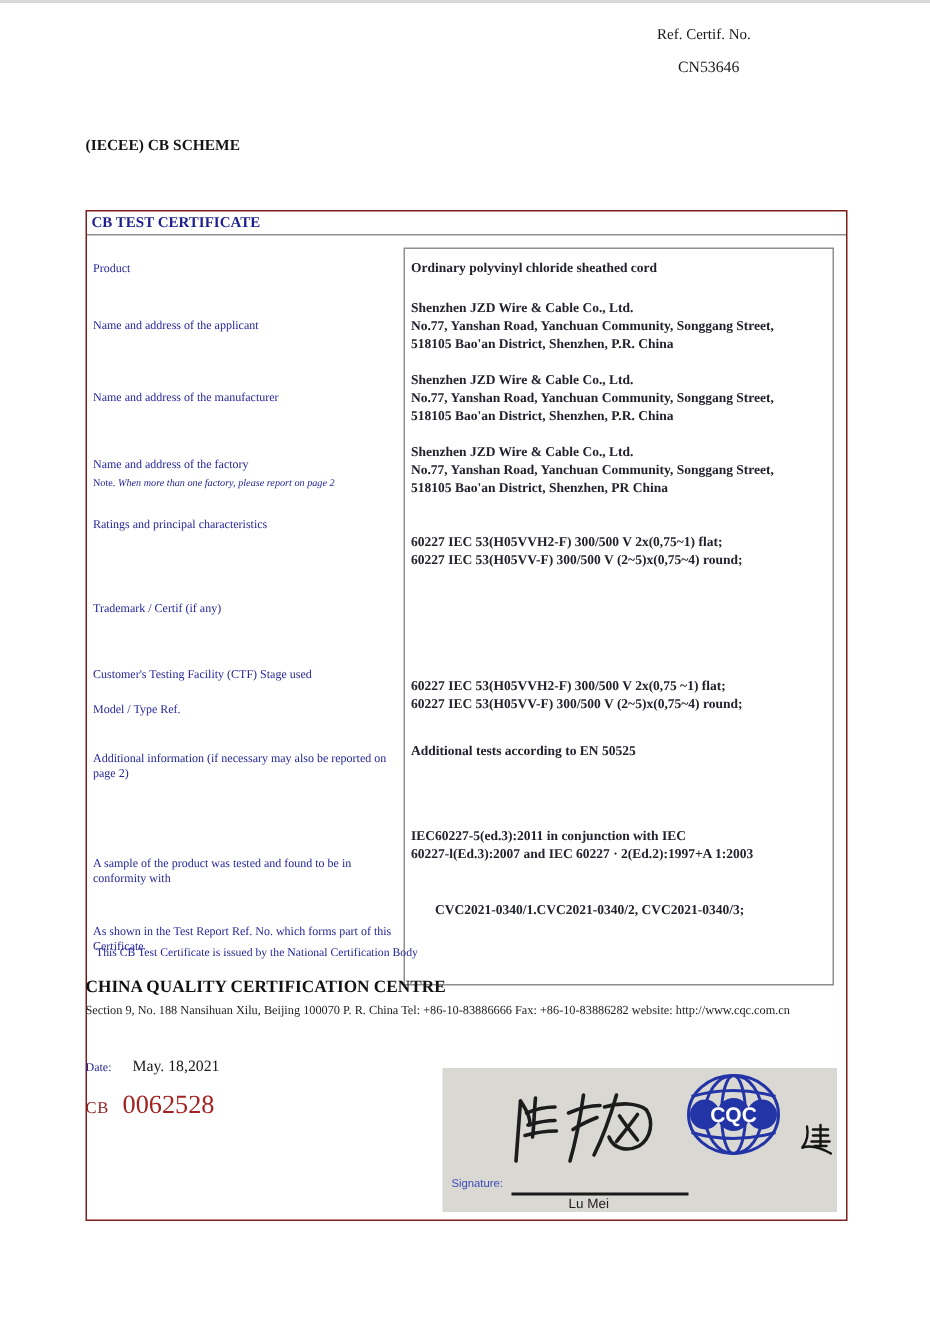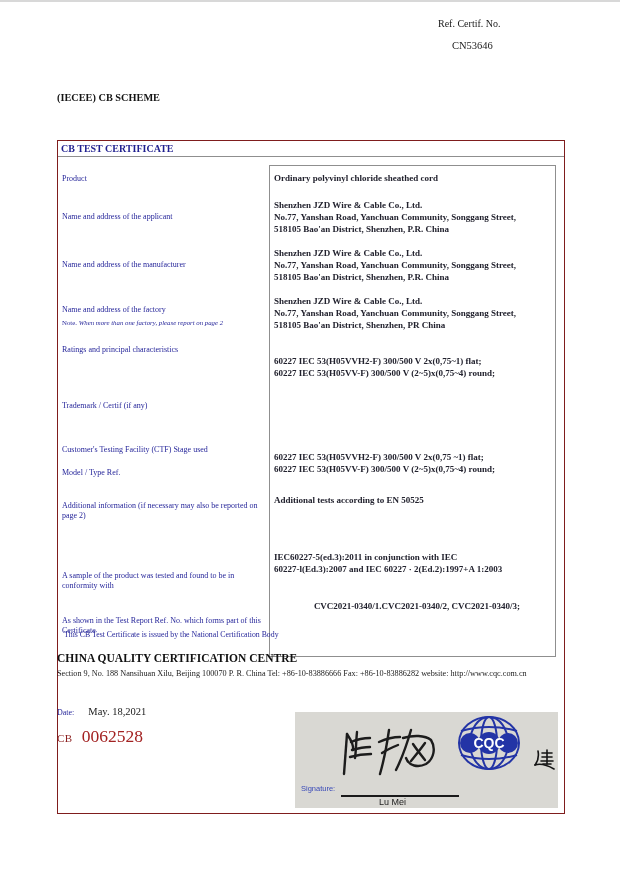--- a/index.html
+++ b/index.html
@@ -105,21 +105,21 @@
         <div>60227 IEC 53(H05VVH2-F) 300/500 V 2x(0,75 ~1) flat;</div>
         <div>60227 IEC 53(H05VV-F) 300/500 V (2~5)x(0,75~4) round;</div>
       </div>
       <div class="val" style="top:329px;">
         <div>Additional tests according to EN 50525</div>
       </div>
       <div class="val" style="top:386px;">
         <div>IEC60227-5(ed.3):2011 in conjunction with IEC</div>
         <div>60227-l(Ed.3):2007 and IEC 60227 · 2(Ed.2):1997+A 1:2003</div>
       </div>
-      <div class="val" style="top:435px;left:8px;text-align:center;">
+      <div class="val" style="top:435px;left:20px;">
         <div>CVC2021-0340/1.CVC2021-0340/2, CVC2021-0340/3;</div>
       </div>
     </div>
   </div>
 
   <div class="issued-line">This CB Test Certificate is issued by the National Certification Body</div>
   <div class="ncb-name">CHINA QUALITY CERTIFICATION CENTRE</div>
   <div class="ncb-address">Section 9, No. 188 Nansihuan Xilu, Beijing 100070 P. R. China Tel: +86-10-83886666 Fax: +86-10-83886282 website: http://www.cqc.com.cn</div>
 
   <div class="date-row">

